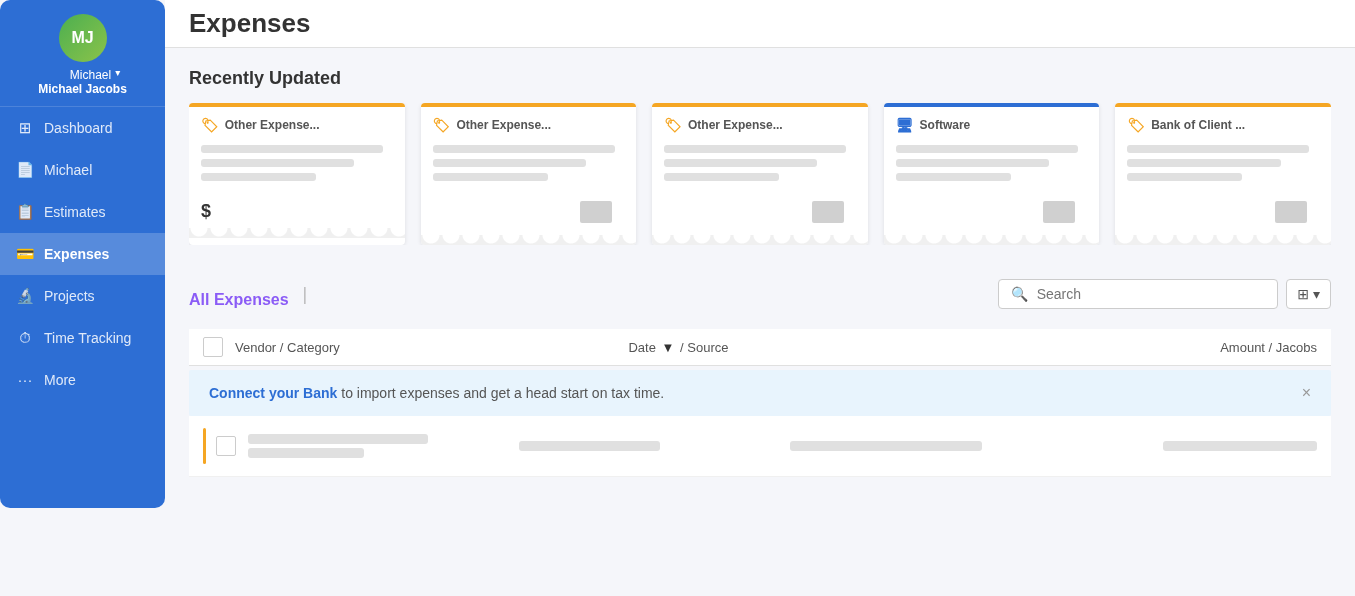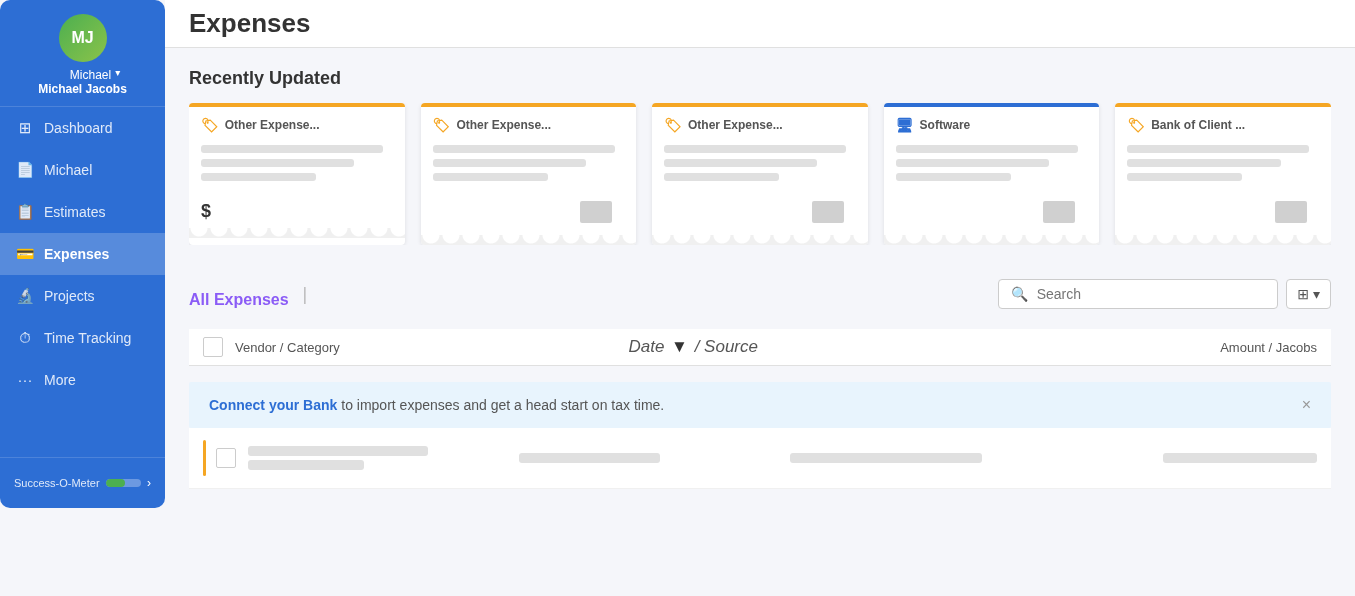--- a/index.html
+++ b/index.html
@@ -158,30 +158,30 @@
 
     
     .table-header {
       display: flex; align-items: center;
       padding: 8px 14px;
       border-bottom: 1px solid #e0e0e0;
       background: white;
     }
     .table-checkbox { width: 20px; height: 20px; border: 1px solid #ccc; border-radius: 2px; margin-right: 12px; flex-shrink: 0; }
     .col-vendor { flex: 2; font-size: 13px; color: #555; font-weight: 500; }
-    .col-date { flex: 2; font-size: 17px; color: #555; font-weight: 500; font-style: italic; }
+    .col-date { flex: 2; font-size: 13px; color: #555; font-weight: 500; }
     .col-client { flex: 2.5; font-size: 13px; color: #555; font-weight: 500; }
     .col-amount { flex: 1.5; font-size: 13px; color: #555; font-weight: 500; text-align: right; }
 
     .banner {
       background: #e8f4fd;
       padding: 14px 20px;
       display: flex; align-items: center; justify-content: space-between;
       border-radius: 2px;
-      margin-top: 16px;
+      margin-top: 4px;
     }
     .banner-text { font-size: 14px; color: #555; }
     .banner-link { color: #2d6ed4; font-weight: 600; text-decoration: none; cursor: pointer; }
     .banner-close { color: #999; cursor: pointer; font-size: 16px; }
 
     .table-row-partial {
       display: flex; align-items: center;
       padding: 12px 14px;
       background: white;
       border-bottom: 1px solid #f0f0f0;
@@ -228,29 +228,20 @@
     <a class="nav-item">
       <span class="nav-icon">⏱</span>
       <span>Time Tracking</span>
     </a>
     <a class="nav-item">
       <span class="nav-icon">···</span>
       <span>More</span>
     </a>
   </nav>
 
-  <div class="sidebar-bottom">
-    <div class="success-meter">
-      <span class="success-label">Success-O-Meter</span>
-      <div class="meter-bar-wrap">
-        <div class="meter-bar" style="width: 55%"></div>
-      </div>
-      <span class="meter-arrow">›</span>
-    </div>
-  </div>
 </div>
 
 <div class="main">
 
   <div class="main-header">
     <span class="page-title">Expenses</span>
   </div>
 
   <div class="main-body">
 

